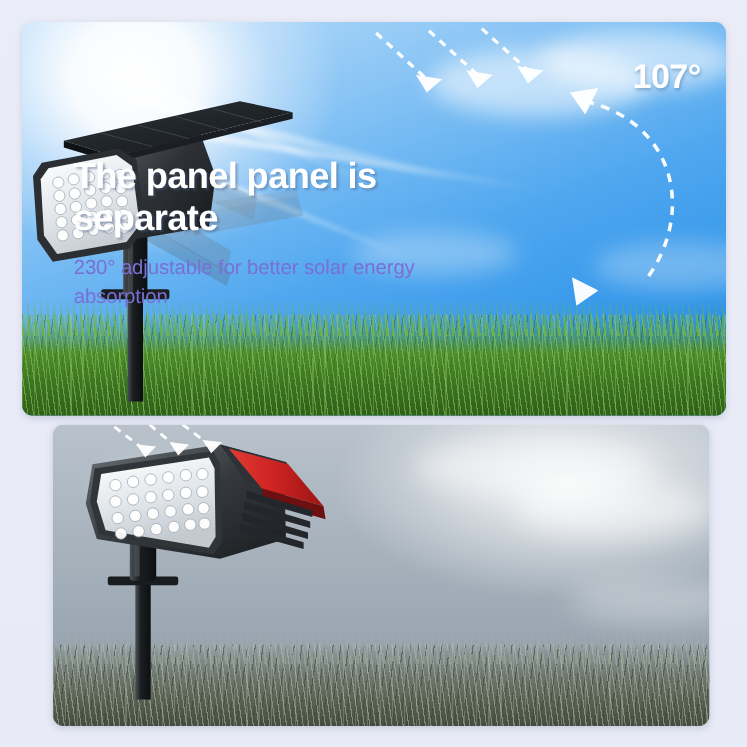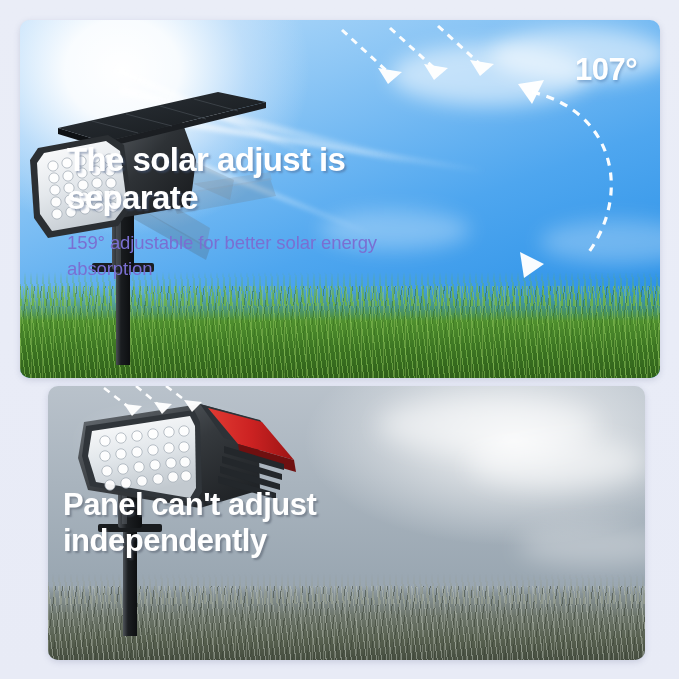--- a/index.html
+++ b/index.html
@@ -310,22 +310,22 @@
         <polygon points="368,64 358,48 382,52"></polygon>
         <polygon points="414,60 404,44 428,48"></polygon>
         <polygon points="460,56 450,40 474,44"></polygon>
       </g>
 
       <path d="M512,72 C 596,92 612,176 566,236" stroke="#ffffff" stroke-width="3.2" stroke-dasharray="8 7" fill="none" opacity="0.97"></path>
       <polygon points="498,64 524,60 512,84" fill="#ffffff" opacity="0.97"></polygon>
       <polygon points="500,232 524,244 504,258" fill="#ffffff" opacity="0.97"></polygon>
     </svg>
 
-    <div class="headline-top">The solar adjust is separate</div>
-    <div class="subhead-top">159° adjustable for better solar energy absorption</div>
+    <div class="headline-top">The panel panel is separate</div>
+    <div class="subhead-top">230° adjustable for better solar energy absorption</div>
   </div>
 
   <div class="angle-label">107°</div>
 
   <div class="card-bot">
     <div class="sky-bot"></div>
 
     <div class="cloud-b" style="left:330px; top:10px; width:220px; height:58px;"></div>
     <div class="cloud-b" style="left:420px; top:52px; width:180px; height:50px;"></div>
     <div class="cloud-b" style="left:40px; top:34px; width:160px; height:44px; background:rgba(255,255,255,0.32);"></div>
@@ -418,15 +418,14 @@
         <polygon points="114,28 106,16 124,18"></polygon>
         <polygon points="144,26 136,14 154,16"></polygon>
       </g>
     </svg>
 
     <div style="position:absolute; left:0; top:0; width:100%; height:100%; pointer-events:none;">
       <div></div>
     </div>
   </div>
 
-  <div class="headline-bot">Panel can't adjust independently</div>
 
 </div>
 
 </body></html>

